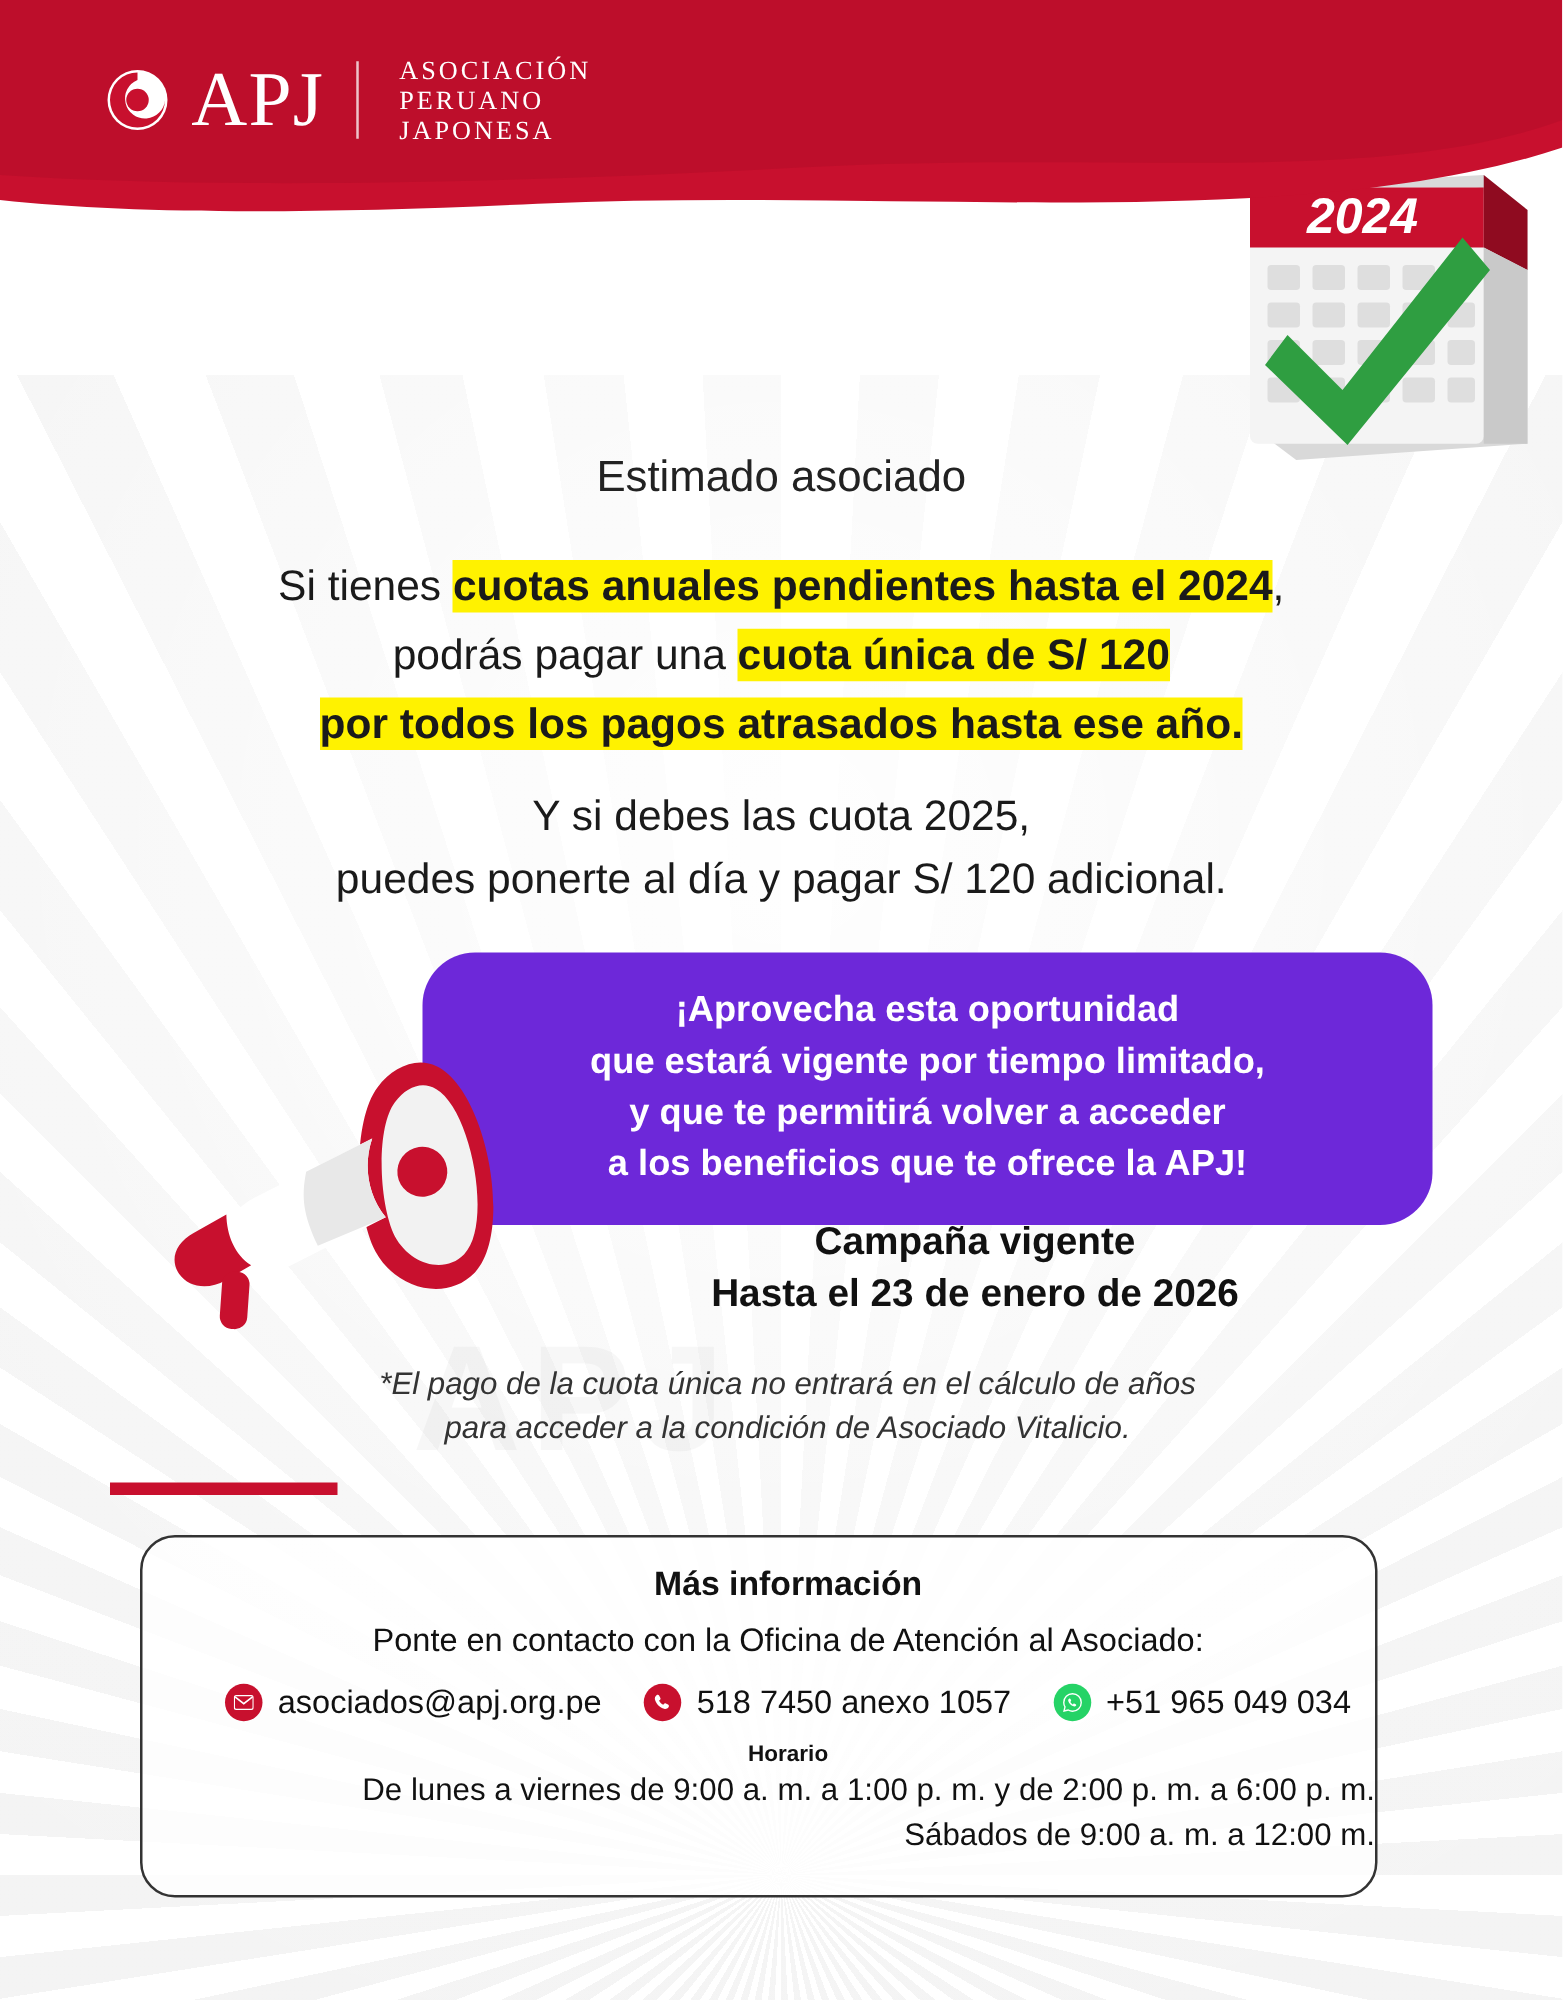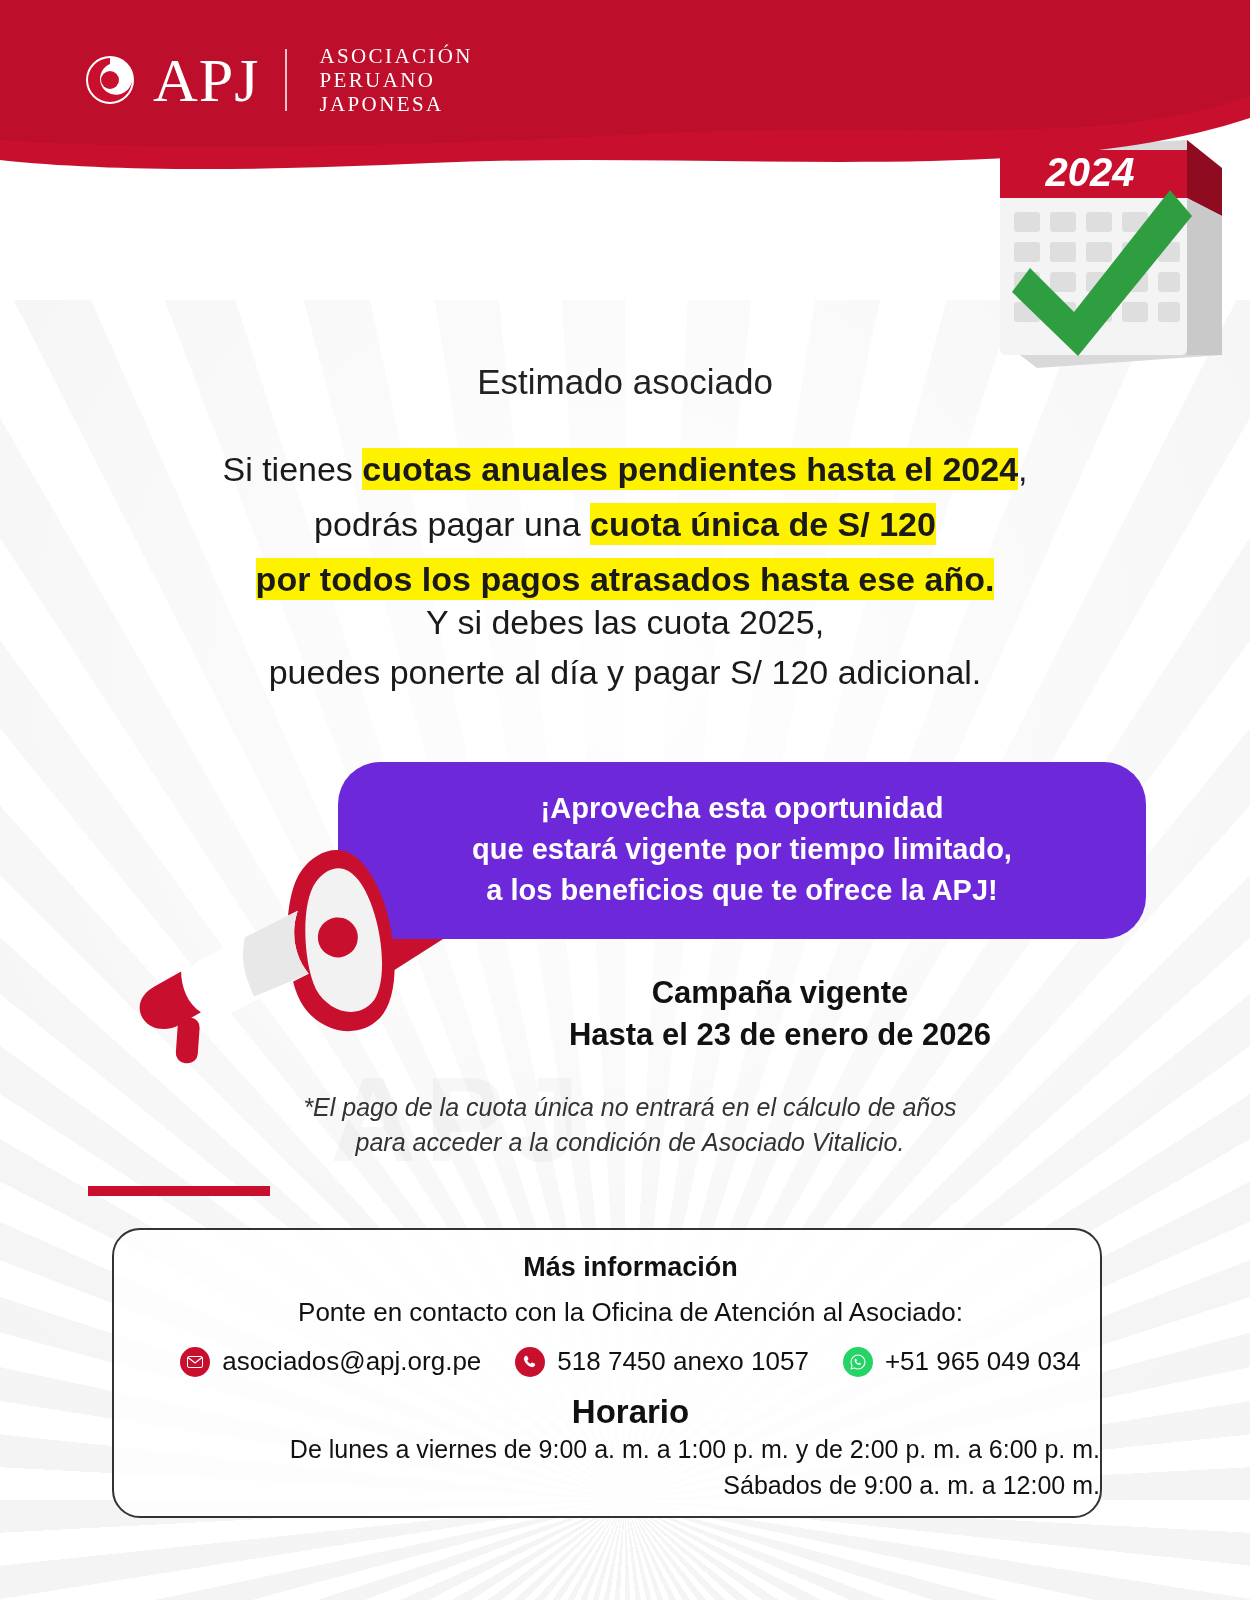--- a/index.html
+++ b/index.html
@@ -146,21 +146,21 @@
   }
   .hl {
     background: #fff200;
     font-weight: bold;
     padding: 2px 0;
     box-decoration-break: clone;
     -webkit-box-decoration-break: clone;
   }
   .para2 {
     position: absolute;
-    left: 50px; top: 597px;
+    left: 50px; top: 628px;
     width: 1150px;
     text-align: center;
     font-size: 34px;
     line-height: 50px;
     color: #1a1a1a;
     z-index: 6;
   }
 
   
   .bubble {
@@ -285,21 +285,21 @@
     display: inline-flex;
     align-items: center;
     justify-content: center;
     color: #fff;
     flex: 0 0 auto;
   }
   .ci-mail { background: #c8102e; }
   .ci-phone { background: #c8102e; }
   .ci-wa { background: #25D366; }
   .hours-title {
-    font-size: 33px;
+    font-size: 18px;
     font-weight: bold;
     color: #111111;
     margin-top: 16px;
   }
   .hours-line {
     font-size: 25px;
     color: #111111;
     line-height: 36px;
     text-align: right;
   }
@@ -393,20 +393,21 @@
     <div>Y si debes las cuota 2025,</div>
     <div>puedes ponerte al día y pagar S/ 120 adicional.</div>
   </div>
 
   <div class="faint">APJ</div>
 
   <div class="bubble-tail"></div>
   <div class="bubble">
     <div>¡Aprovecha esta oportunidad</div>
     <div>que estará vigente por tiempo limitado,</div>
+    <div>y que te permitirá volver a acceder</div>
     <div>a los beneficios que te ofrece la APJ!</div>
   </div>
 
   <svg class="megaphone" viewBox="0 0 310 240">
     <g transform="rotate(-8 155 120)">
       <path d="M255 28 C292 52 298 168 262 196 C236 216 198 200 186 168 C174 134 182 62 206 38 C220 24 240 18 255 28 Z" fill="#C8102E"></path>
       <path d="M252 46 C278 66 282 160 256 180 C238 194 212 182 203 158 C194 130 200 70 218 52 C229 41 242 38 252 46 Z" fill="#f2f2f2"></path>
       <path d="M196 78 L96 112 C74 120 66 136 72 152 C78 168 96 176 116 170 L198 142 C186 122 186 98 196 78 Z" fill="#ffffff"></path>
       <path d="M196 78 L140 97 C133 117 133 131 141 157 L198 142 C186 122 186 98 196 78 Z" fill="#e8e8e8"></path>
       <path d="M72 122 L44 133 C28 139 22 152 28 164 C34 176 50 180 64 174 L86 165 C74 155 70 138 72 122 Z" fill="#C8102E"></path>

